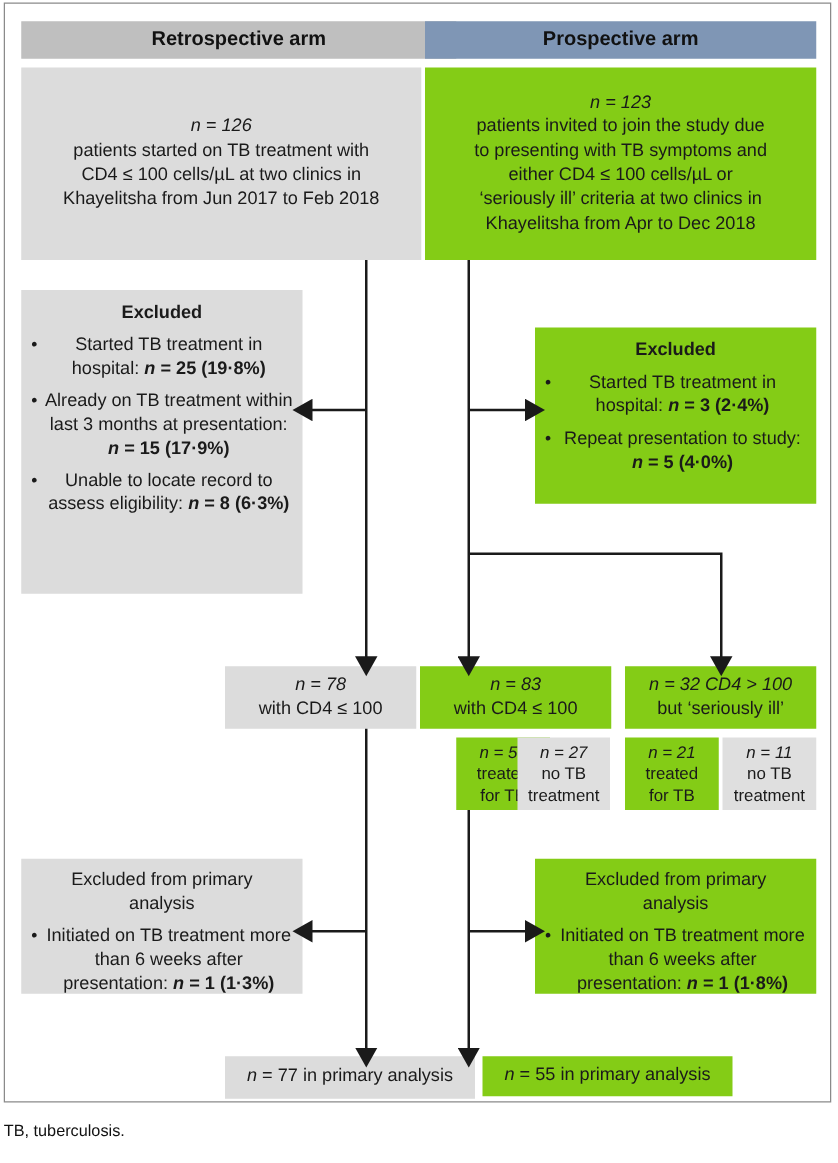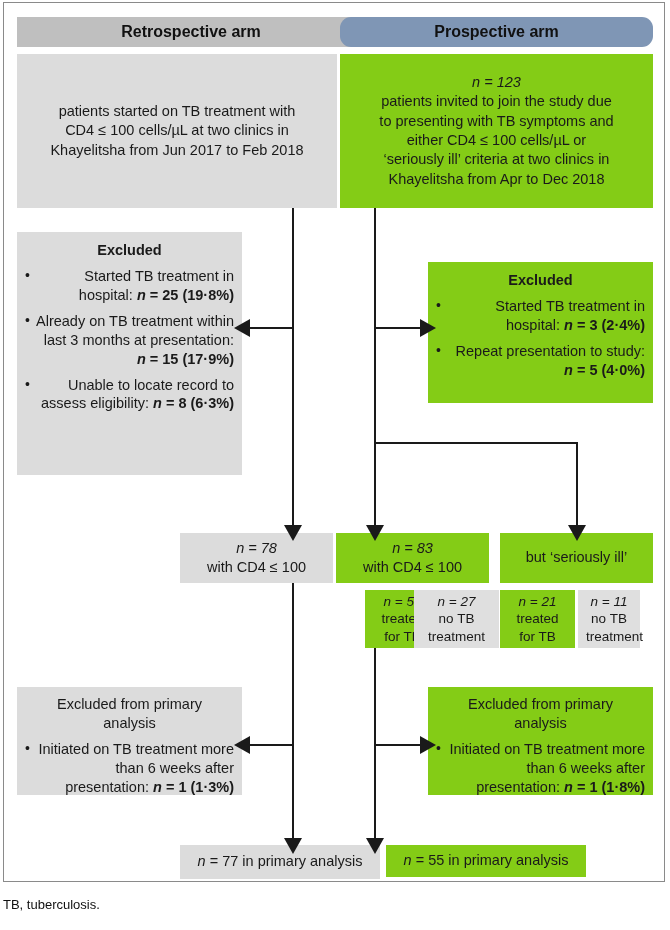--- a/index.html
+++ b/index.html
@@ -34,21 +34,21 @@
     position:absolute;box-sizing:border-box;
     display:flex;align-items:center;justify-content:center;
     font-weight:bold;font-size:16px;color:#111;
   }
 
   .ital{font-style:italic;}
   .bold{font-weight:bold;}
   .title-line{font-weight:bold;margin-bottom:3px;}
 
   ul.bul{
-    list-style:none;margin:0;padding:0;text-align:right;
+    list-style:none;margin:0;padding:0;text-align:center;
   }
   ul.bul li{
     position:relative;padding-left:11px;margin-bottom:7px;
     font-size:14.5px;line-height:1.3;
   }
   ul.bul li:last-child{margin-bottom:0;}
   ul.bul li:before{
     content:"\2022";position:absolute;left:0;top:-1px;font-size:14px;
   }
 
@@ -63,25 +63,26 @@
 </head>
 <body>
 
 <div id="root">
 
   <div class="frame"></div>
 
   <div class="hdr hdr-grey" style="left:17px;top:17px;width:348px;height:30px;">
     <span>Retrospective arm</span>
   </div>
-  <div class="hdr hdr-blue" style="left:340px;top:17px;width:313px;height:30px;border-radius:11px;">
+  <div class="hdr hdr-blue" style="left:340px;top:17px;width:313px;height:30px;">
     <span>Prospective arm</span>
   </div>
 
   <div class="box grey" style="left:17px;top:54px;width:320px;height:154px;">
+    <div class="ital">n = 126</div>
     <div>patients started on TB treatment with</div>
     <div>CD4 ≤ 100 cells/µL at two clinics in</div>
     <div>Khayelitsha from Jun 2017 to Feb 2018</div>
   </div>
 
   <div class="box blue" style="left:340px;top:54px;width:313px;height:154px;">
     <div class="ital">n = 123</div>
     <div>patients invited to join the study due</div>
     <div>to presenting with TB symptoms and</div>
     <div>either CD4 ≤ 100 cells/µL or</div>
@@ -110,39 +111,40 @@
     <div class="ital">n = 78</div>
     <div>with CD4 ≤ 100</div>
   </div>
 
   <div class="box blue" style="left:336px;top:533px;width:153px;height:50px;">
     <div class="ital">n = 83</div>
     <div>with CD4 ≤ 100</div>
   </div>
 
   <div class="box blue" style="left:500px;top:533px;width:153px;height:50px;">
+    <div class="ital">n = 32 CD4 &gt; 100</div>
     <div>but ‘seriously ill’</div>
   </div>
 
   <div class="box blue small" style="left:336px;top:590px;width:75px;height:58px;margin-left:29px;">
     <div class="ital">n = 56</div>
     <div>treated</div>
     <div>for TB</div>
   </div>
-  <div class="box greymid small" style="left:414px;top:590px;width:85px;height:58px;">
+  <div class="box greymid small" style="left:414px;top:590px;width:74px;height:58px;">
     <div class="ital">n = 27</div>
     <div>no TB</div>
     <div>treatment</div>
   </div>
   <div class="box blue small" style="left:500px;top:590px;width:75px;height:58px;">
     <div class="ital">n = 21</div>
     <div>treated</div>
     <div>for TB</div>
   </div>
-  <div class="box greymid small" style="left:578px;top:590px;width:62px;height:58px;">
+  <div class="box greymid small" style="left:578px;top:590px;width:75px;height:58px;">
     <div class="ital">n = 11</div>
     <div>no TB</div>
     <div>treatment</div>
   </div>
 
   <div class="box grey" style="left:17px;top:687px;width:225px;height:108px;justify-content:flex-start;padding-top:8px;">
     <div style="text-align:center;">Excluded from primary</div>
     <div style="text-align:center;margin-bottom:6px;">analysis</div>
     <ul class="bul">
       <li><span>Initiated on TB treatment more than 6 weeks after presentation: </span><span class="ital bold">n</span><span class="bold"> = 1 (1·3%)</span></li>

